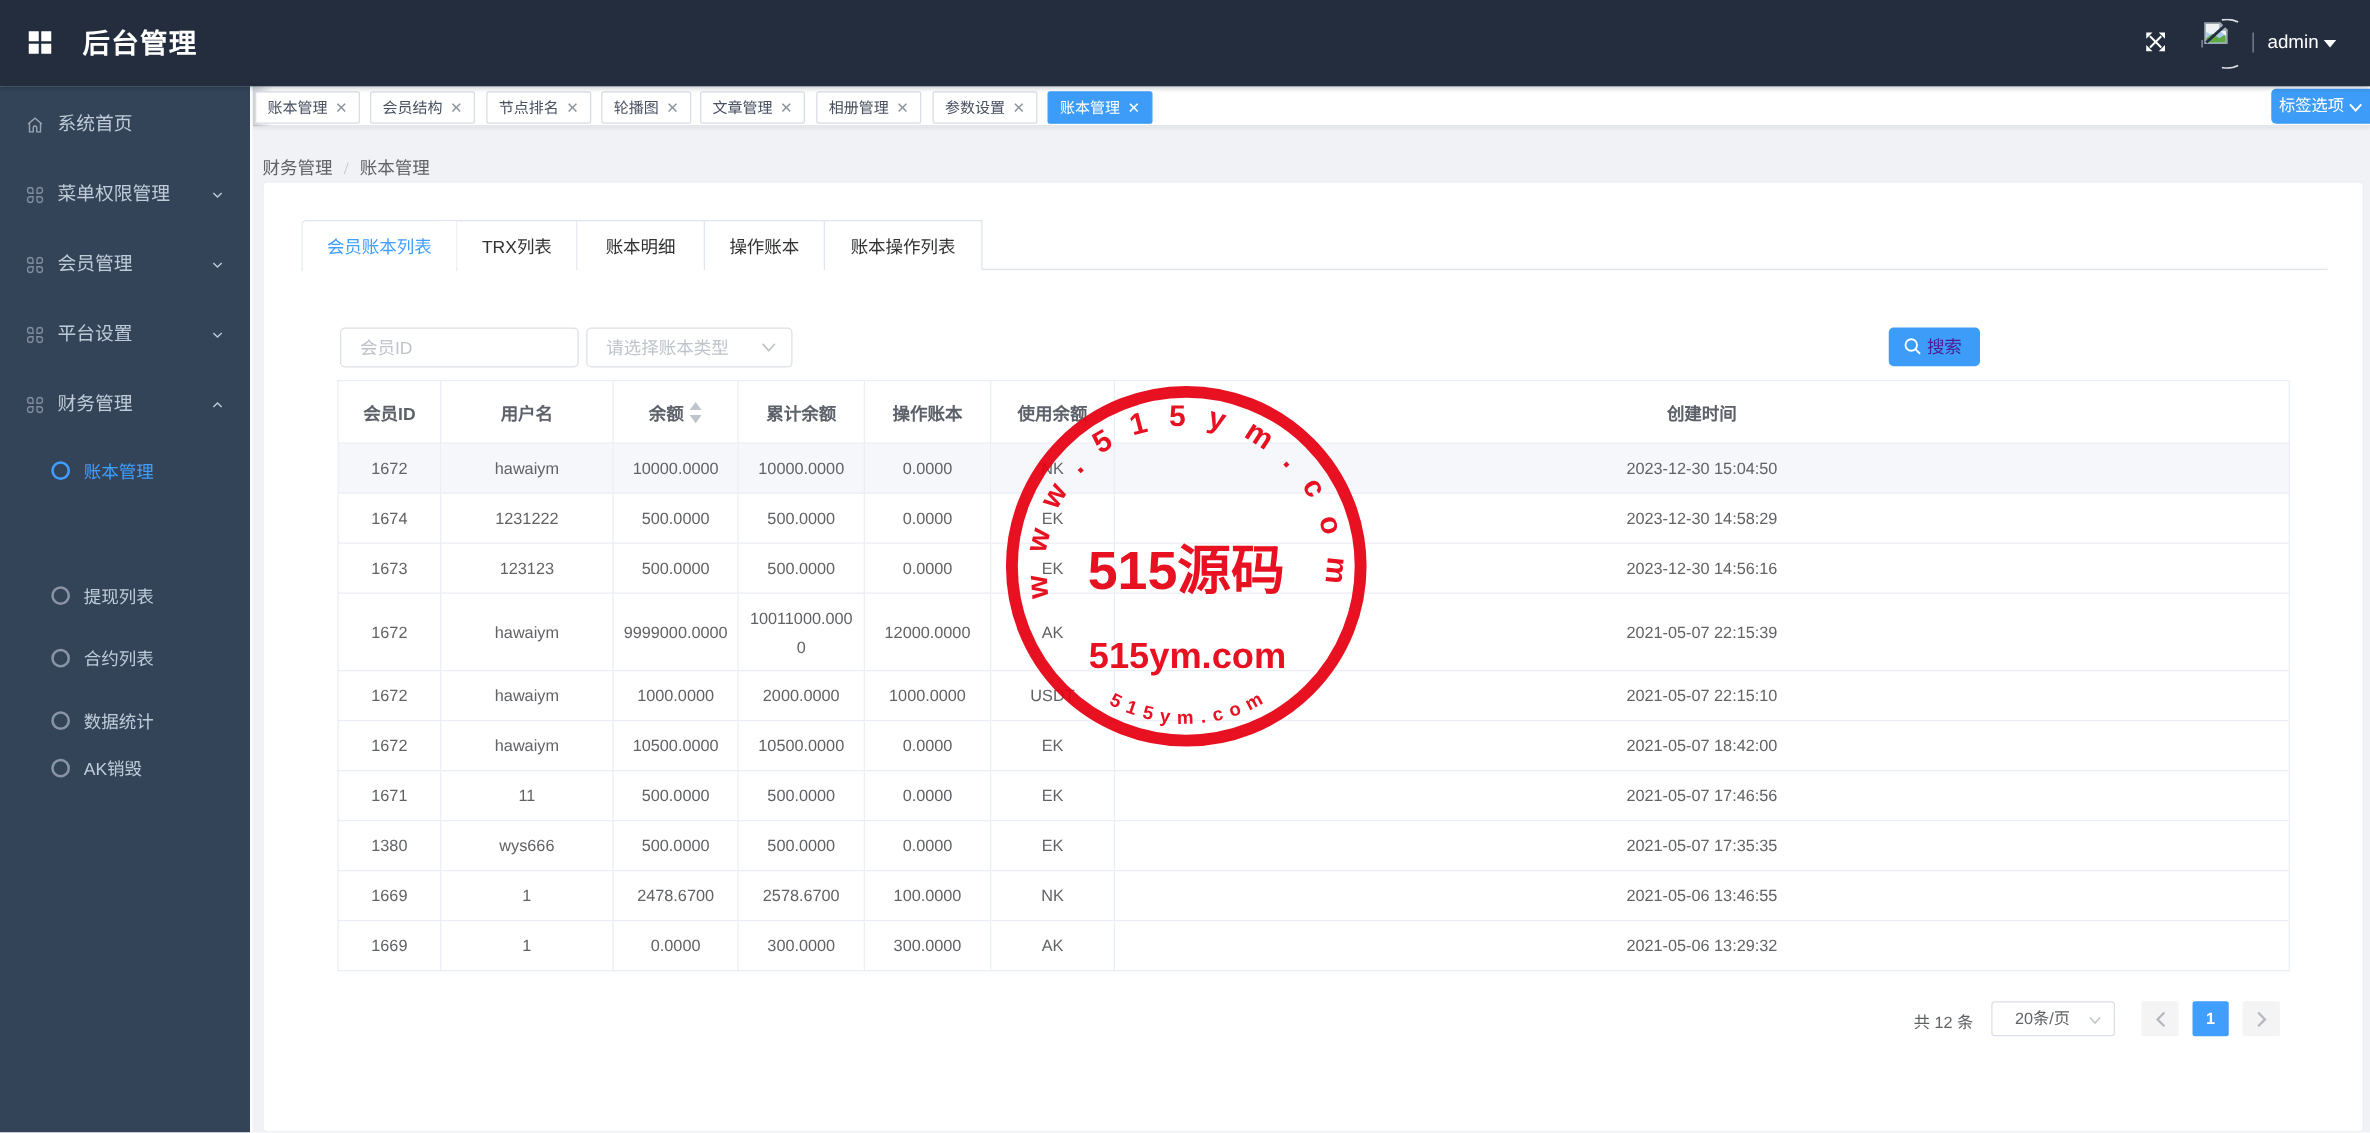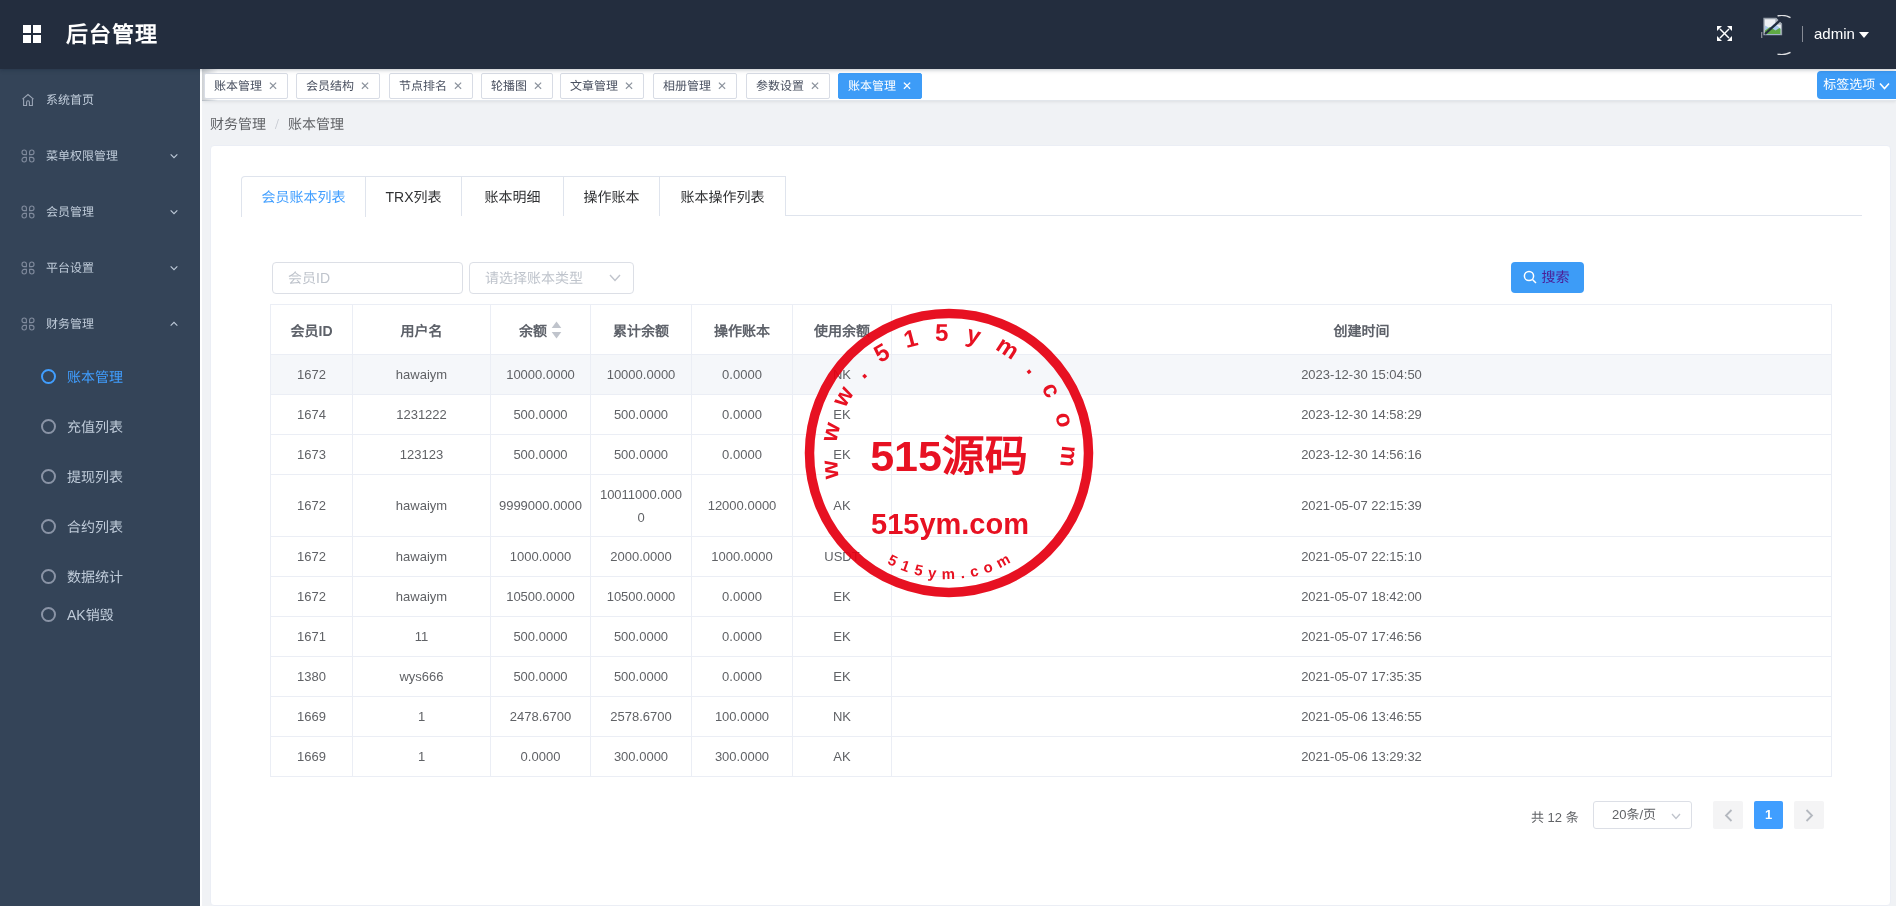--- a/index.html
+++ b/index.html
@@ -14,41 +14,41 @@
   .logo-title { position:absolute; left:66px; top:16px; color:#fff; font-size:22px; font-weight:700; letter-spacing:1px; }
   .fullscreen { position:absolute; left:1716px; top:25px; width:17px; height:17px; }
   .avatar-wrap { position:absolute; left:1761px; top:15px; width:40px; height:40px; }
   .topbar-sep { position:absolute; left:1802px; top:26px; width:1px; height:16px; background:rgba(255,255,255,.45); }
   .admin-name { position:absolute; left:1814px; top:25px; color:#fff; font-size:15px; }
   .admin-caret { position:absolute; left:1859px; top:32px; width:0; height:0; border-left:5.5px solid transparent; border-right:5.5px solid transparent; border-top:6.5px solid #fff; }
 
   
   .sidebar { position:absolute; left:0; top:69px; width:200px; height:837px; background:#344458; z-index:20; }
   .sliver { position:absolute; left:200px; top:69px; width:2px; height:837px; background:#fff; z-index:21; }
-  .menu-item { position:absolute; left:0; width:200px; height:56px; color:#bfcbd9; font-size:12px; }
+  .menu-item { position:absolute; left:0; width:200px; height:56px; color:#bfcbd9; font-size:15px; }
   .menu-item .mi-ico { position:absolute; left:21px; top:50%; margin-top:-7px; width:14px; height:14px; }
   .menu-item .mi-txt { position:absolute; left:46px; top:50%; margin-top:-10px; line-height:20px; }
   .menu-item .mi-arrow { position:absolute; left:169px; top:50%; margin-top:-5px; width:10px; height:10px; }
   .sub-item { position:absolute; left:0; width:200px; height:50px; color:#bfcbd9; font-size:14px; }
   .sub-item .ci { position:absolute; left:41px; top:50%; margin-top:-8px; width:15px; height:15px; border:2px solid #8a94a6; border-radius:50%; }
   .sub-item .mi-txt { position:absolute; left:67px; top:50%; margin-top:-10px; line-height:20px; }
   .sub-item.active { color:#409eff; }
   .sub-item.active .ci { border-color:#409eff; }
 
   
   .tagsbar { position:absolute; left:202px; top:69px; width:1694px; height:32px; background:#fff; border-bottom:1px solid #e2e6eb; z-index:10; box-shadow:0 1px 3px rgba(0,0,0,.08); }
   .tagsbar::before { content:""; position:absolute; left:0; top:0; width:16px; height:32px; background:linear-gradient(to right, rgba(31,45,61,.22), rgba(31,45,61,0)); }
   .tag { position:absolute; top:4px; height:26px; line-height:24px; background:#fff; border:1px solid #d8dce5; color:#495060; font-size:12px; padding:0 9px; border-radius:2px; }
   .tag .x { display:inline-block; margin-left:6px; color:#8c939d; font-size:12px; }
   .tag.active { background:#3d9cf7; border-color:#3d9cf7; color:#fff; }
   .tag.active .x { color:#fff; }
   .tagopt { position:absolute; right:0; top:2px; width:79px; height:28px; background:#3d9cf7; color:#fff; font-size:13px; text-align:center; line-height:28px; border-radius:4px 0 0 4px; }
 
   
-  .breadcrumb { position:absolute; left:210px; top:113px; font-size:14px; color:#606266; z-index:5;font-family:Liberation Serif, serif; }
+  .breadcrumb { position:absolute; left:210px; top:123px; font-size:14px; color:#606266; z-index:5;font-family:Liberation Serif, serif; }
   .breadcrumb .sep { color:#c0c4cc; margin:0 9px; }
 
   
   .card { position:absolute; left:210px; top:145px; width:1681px; height:761px; background:#fff; border-radius:4px; border:1px solid #ebeef5; z-index:5; }
 
   
   .etabs { position:absolute; left:30px; top:30px; width:1621px; height:40px; border-bottom:1px solid #dfe4ed; }
   .etab { position:absolute; top:0; height:40px; line-height:40px; text-align:center; font-size:14px; color:#303133; border:1px solid #dfe4ed; border-bottom:none; background:#fff; }
   .etab + .etab { border-left:none; }
   .etab.first { border-radius:4px 0 0 0; color:#409eff; height:41px; }
@@ -163,24 +163,20 @@
       <path d="M13 10.8 a2.2 2.2 0 0 1 -4.4 0 V8.4 H10.8 A2.2 2.2 0 0 1 13 10.6 z"></path>
     </svg>
     <div class="mi-txt">财务管理</div>
     <svg class="mi-arrow" viewBox="0 0 12 12" fill="none" stroke="#bfcbd9" stroke-width="1.3">
         <path d="M2 8 L6 4 L10 8"></path>
       </svg>
   </div>
   <div class="sub-item active" style="top:283px">
       <div class="ci"></div>
       <div class="mi-txt">账本管理</div>
-    </div>
-  <div class="sub-item" style="top:333px">
-      <div class="ci"></div>
-      <div class="mi-txt">充值列表</div>
     </div>
   <div class="sub-item" style="top:383px">
       <div class="ci"></div>
       <div class="mi-txt">提现列表</div>
     </div>
   <div class="sub-item" style="top:433px">
       <div class="ci"></div>
       <div class="mi-txt">合约列表</div>
     </div>
   <div class="sub-item" style="top:483px">

